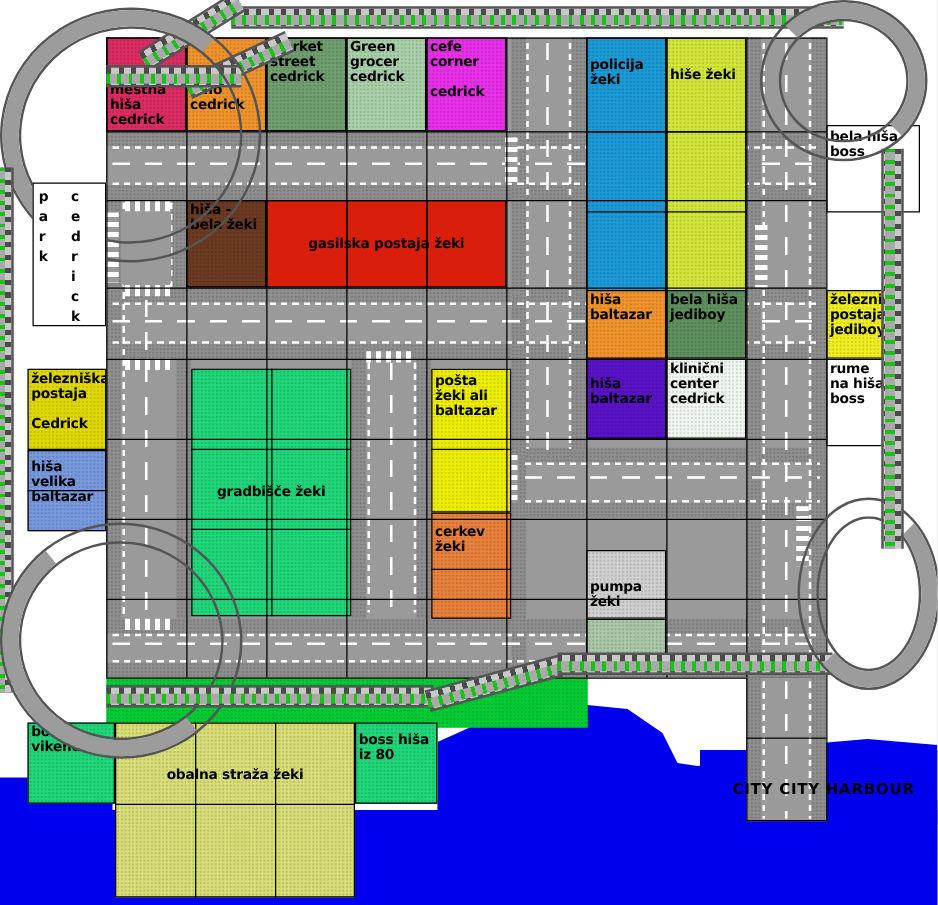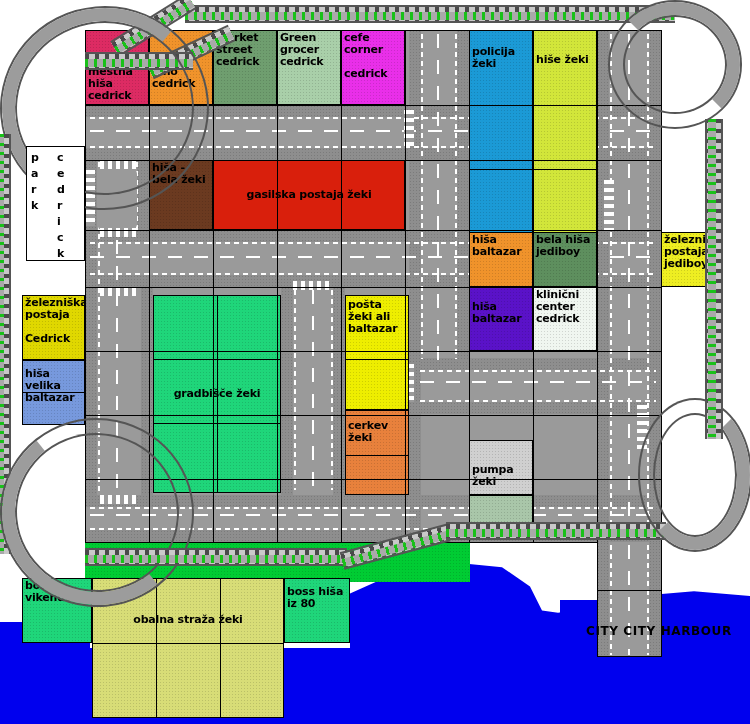--- a/index.html
+++ b/index.html
@@ -235,20 +235,23 @@
     </div>
     <div class="grid-line" style="left:469px;top:105px;width:64px;height:1px;"></div>
     <div class="grid-line" style="left:469px;top:169px;width:64px;height:1px;"></div>
 
     <div class="tile dots" style="left:533px;top:30px;width:64px;height:220px;background:#d2e63a;">
       <div style="margin-top:22px;">hiše žeki</div>
     </div>
     <div class="grid-line" style="left:533px;top:105px;width:64px;height:1px;"></div>
     <div class="grid-line" style="left:533px;top:169px;width:64px;height:1px;"></div>
 
+    <div class="tile" style="left:661px;top:100px;width:75px;height:70px;background:#ffffff;">
+      <div style="margin-top:2px;">bela hiša boss</div>
+    </div>
 
     <div class="tile dots" style="left:149px;top:160px;width:64px;height:70px;background:#6b3a20;">
       <div>hiša - bela žeki</div>
     </div>
 
     <div class="tile center" style="left:213px;top:160px;width:192px;height:70px;background:#d91f0c;padding:0;">
       <div style="padding:0 4px;">gasilska postaja žeki</div>
     </div>
     <div class="grid-line" style="left:277px;top:160px;width:1px;height:70px;"></div>
     <div class="grid-line" style="left:341px;top:160px;width:1px;height:70px;"></div>
@@ -293,20 +296,23 @@
     <div class="grid-line" style="left:345px;top:455px;width:64px;height:1px;"></div>
 
     <div class="tile dots" style="left:469px;top:287px;width:64px;height:64px;background:#5a12c8;color:#000;">
       <div style="margin-top:12px;">hiša baltazar</div>
     </div>
 
     <div class="tile dots" style="left:533px;top:287px;width:64px;height:64px;background:#f0f6f0;">
       <div>klinični center cedrick</div>
     </div>
 
+    <div class="tile" style="left:661px;top:287px;width:50px;height:70px;background:#ffffff;">
+      <div>rume na hiša boss</div>
+    </div>
 
     <div class="tile dots" style="left:469px;top:440px;width:64px;height:55px;background:#d0d0d0;">
       <div style="margin-top:22px;">pumpa žeki</div>
     </div>
     <div class="tile dots" style="left:469px;top:495px;width:64px;height:30px;background:#a9c6a9;"></div>
 
     <div class="tile dots" style="left:22px;top:578px;width:70px;height:65px;background:#1fd67a;">
       <div>boss vikenderica</div>
     </div>
 

